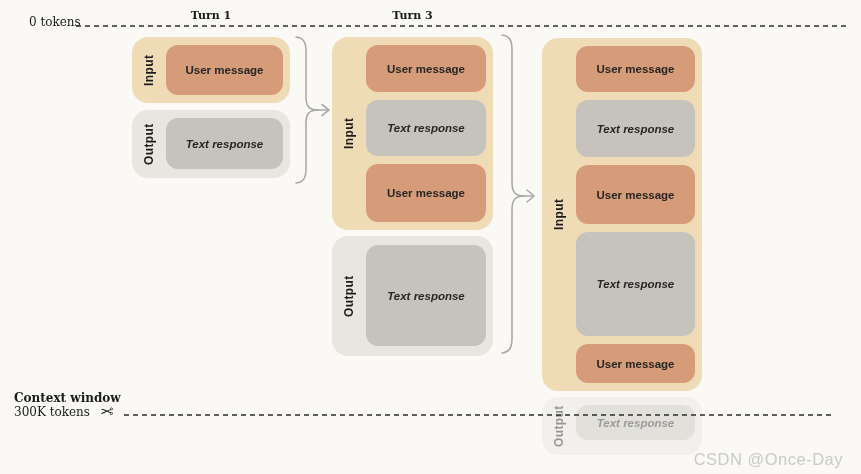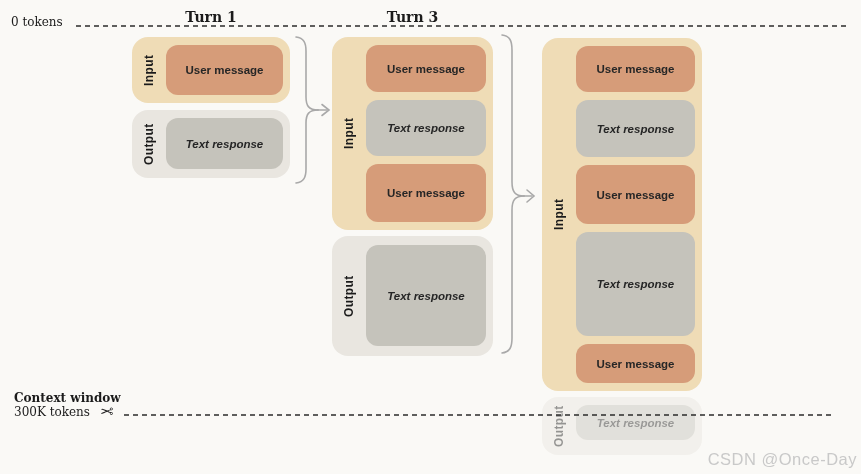--- a/index.html
+++ b/index.html
@@ -8,21 +8,21 @@
     --dashed-line:#2b2b2b; --ink:#1b1b1b; --watermark:#c9c9c9;
   }
   *{box-sizing:border-box;margin:0;padding:0;}
   html,body{background:var(--background);}
   .canvas{
     position:relative;width:861px;height:474px;background:var(--background);
     font-family:"Liberation Sans",sans-serif;overflow:hidden;
   }
   .turn-title{
     position:absolute;top:9px;text-align:center;
-    font-family:"DejaVu Serif",serif;font-weight:bold;font-size:14px;color:var(--ink);
+    font-family:"DejaVu Serif",serif;font-weight:bold;font-size:11px;color:var(--ink);
   }
   .edge-label{
     position:absolute;font-family:"DejaVu Serif",serif;font-size:12px;color:var(--ink);
   }
   .edge-label b{font-weight:bold;}
   .panel{
     position:absolute;border-radius:16px;
     padding:8px 7px 8px 34px;
     display:flex;flex-direction:column;gap:8px;
   }
@@ -43,30 +43,30 @@
   .block.gray{background:var(--text-response);font-style:italic;}
   .overlay{
     position:absolute;left:0;top:0;width:861px;height:474px;
     z-index:5;pointer-events:none;
   }
   .scissors{
     position:absolute;left:100px;top:404px;z-index:6;
     font-size:16px;color:#222;transform:scaleX(-1);line-height:1;
   }
   .watermark{
-    position:absolute;right:4px;bottom:5px;z-index:6;
+    position:absolute;right:18px;bottom:5px;z-index:6;
     font-size:16.5px;letter-spacing:.5px;color:var(--watermark);
   }
 </style>
 </head>
 <body>
 
 <div class="canvas">
 
-  <div class="edge-label" style="left:11px;top:15px;">0 tokens</div>
+  <div class="edge-label" style="left:29px;top:15px;">0 tokens</div>
 
   <div class="turn-title" style="left:132px;width:158px;">Turn 1</div>
   <div class="turn-title" style="left:332px;width:161px;">Turn 3</div>
   <div class="turn-title" style="left:542px;width:160px;margin-top:31px;">Turn 3</div>
 
   <div class="panel input" style="left:132px;top:37px;width:158px;height:66px;">
     <div class="vlabel">Input</div>
     <div class="block user" style="height:50px;">User message</div>
   </div>
   <div class="panel output" style="left:132px;top:110px;width:158px;height:68px;">

